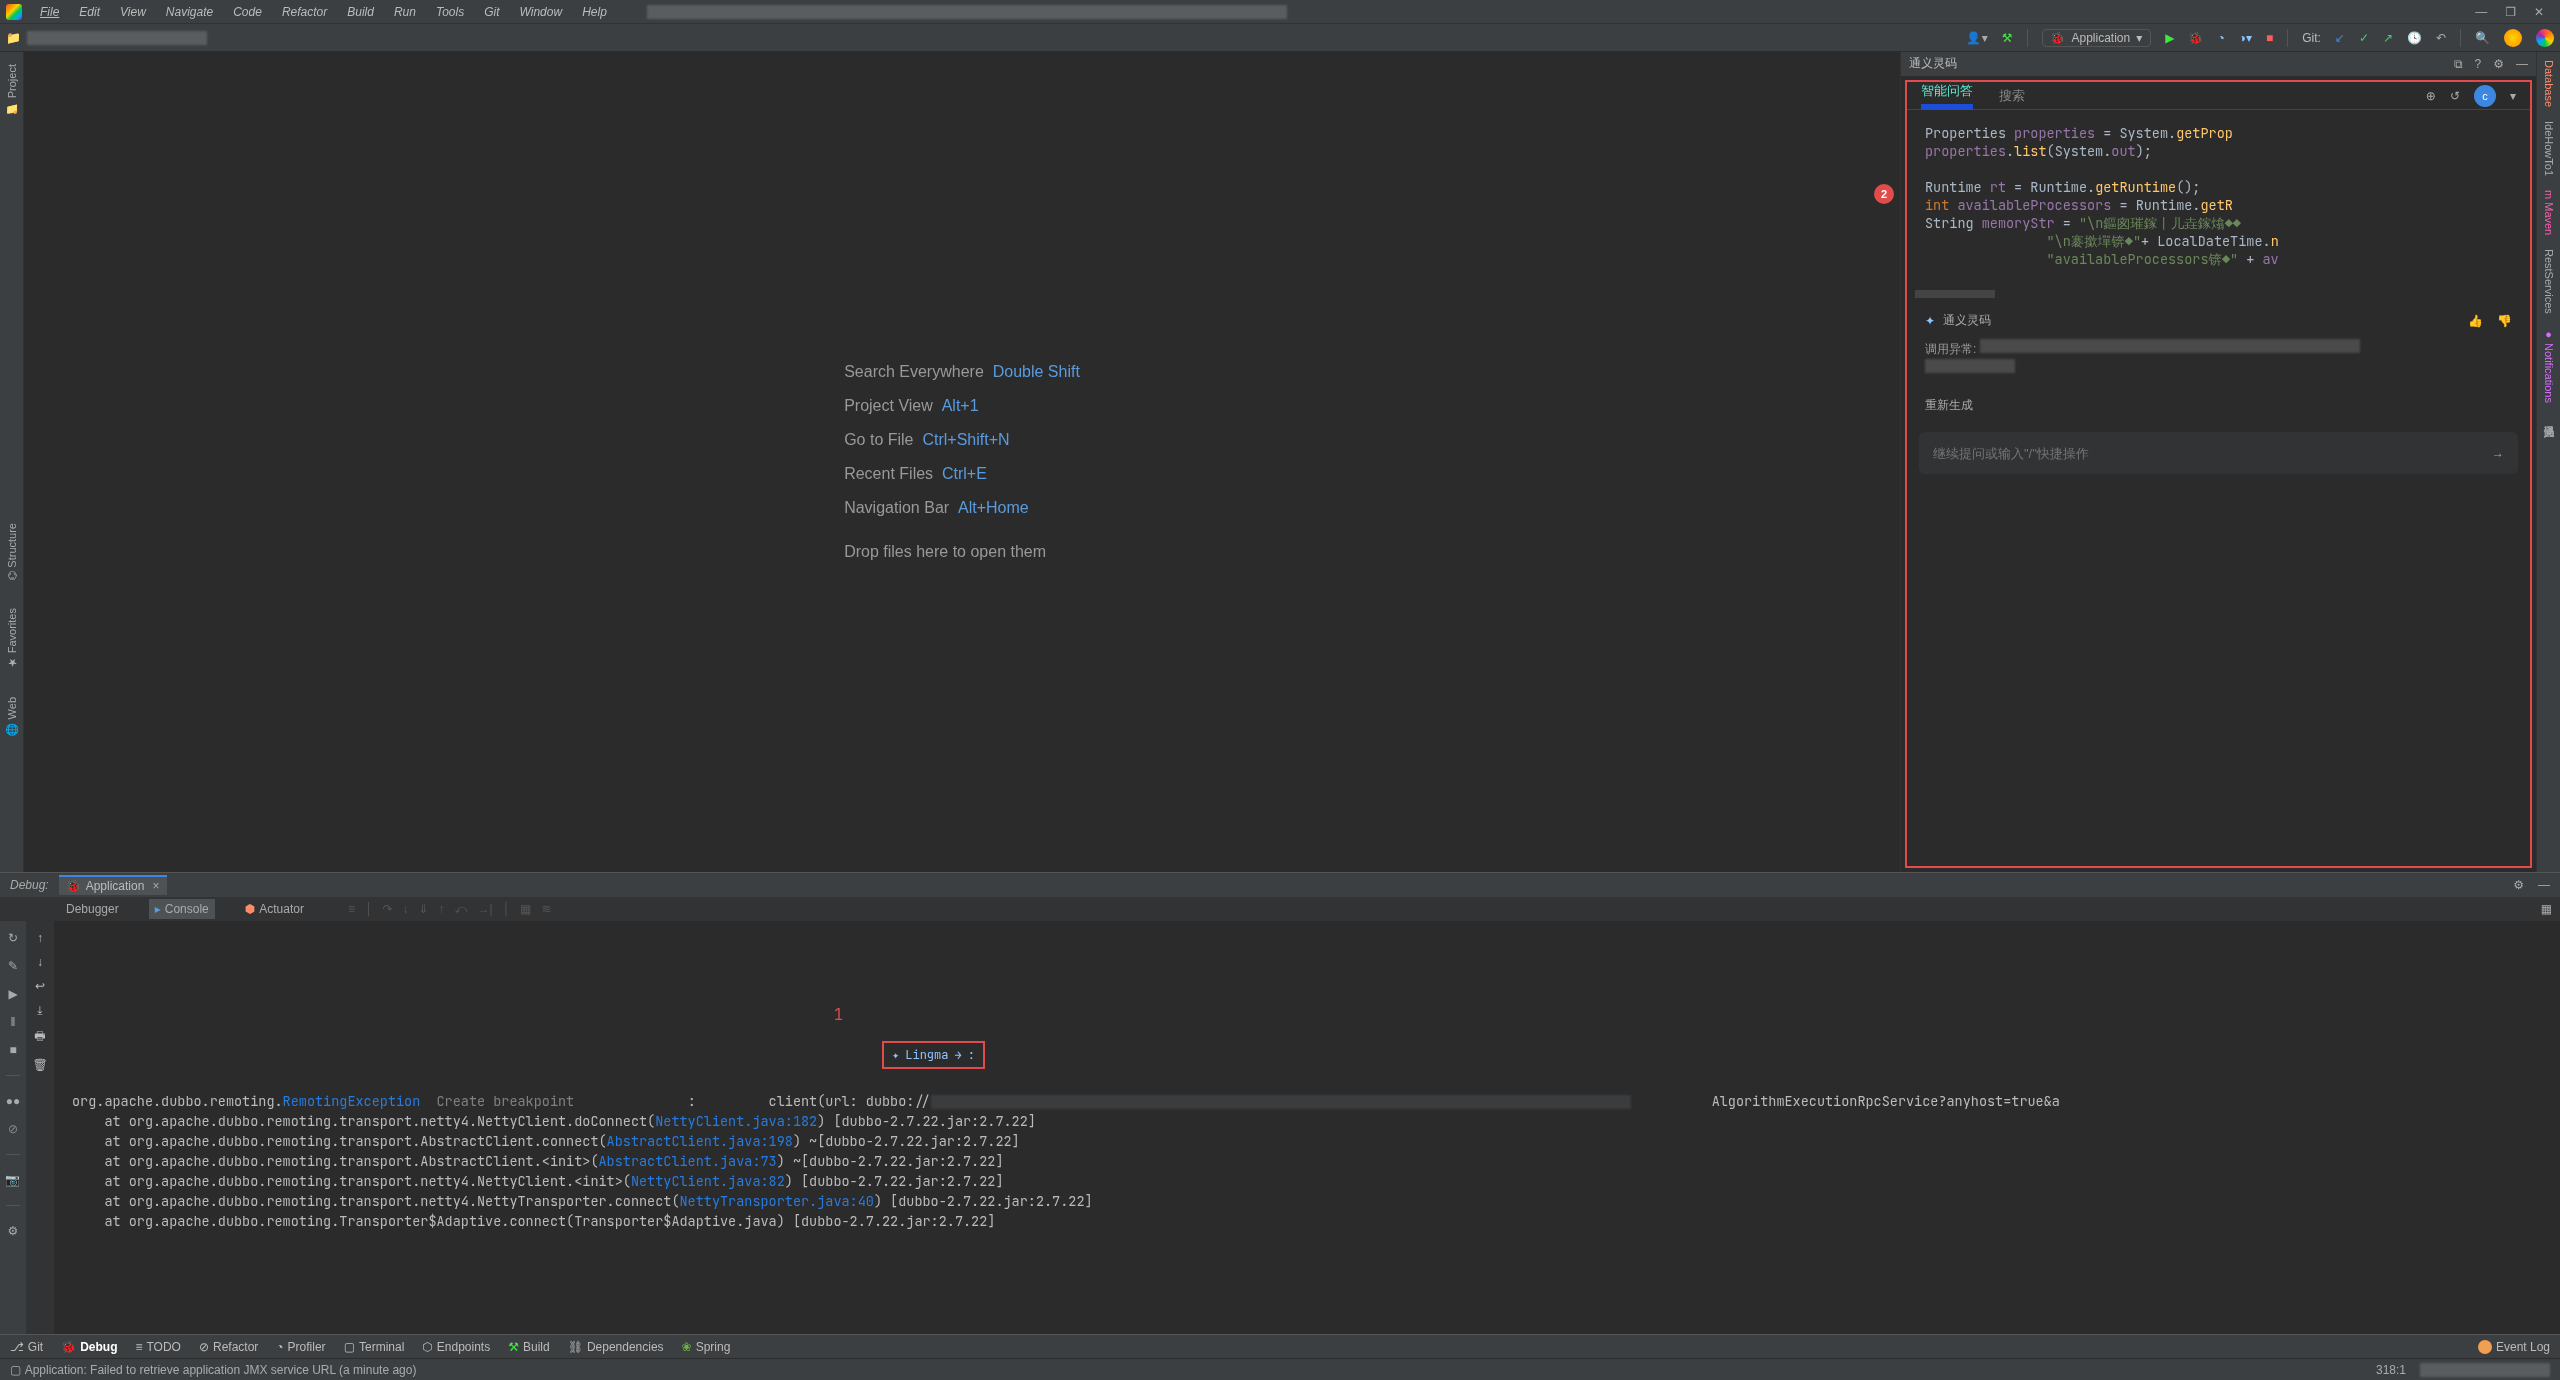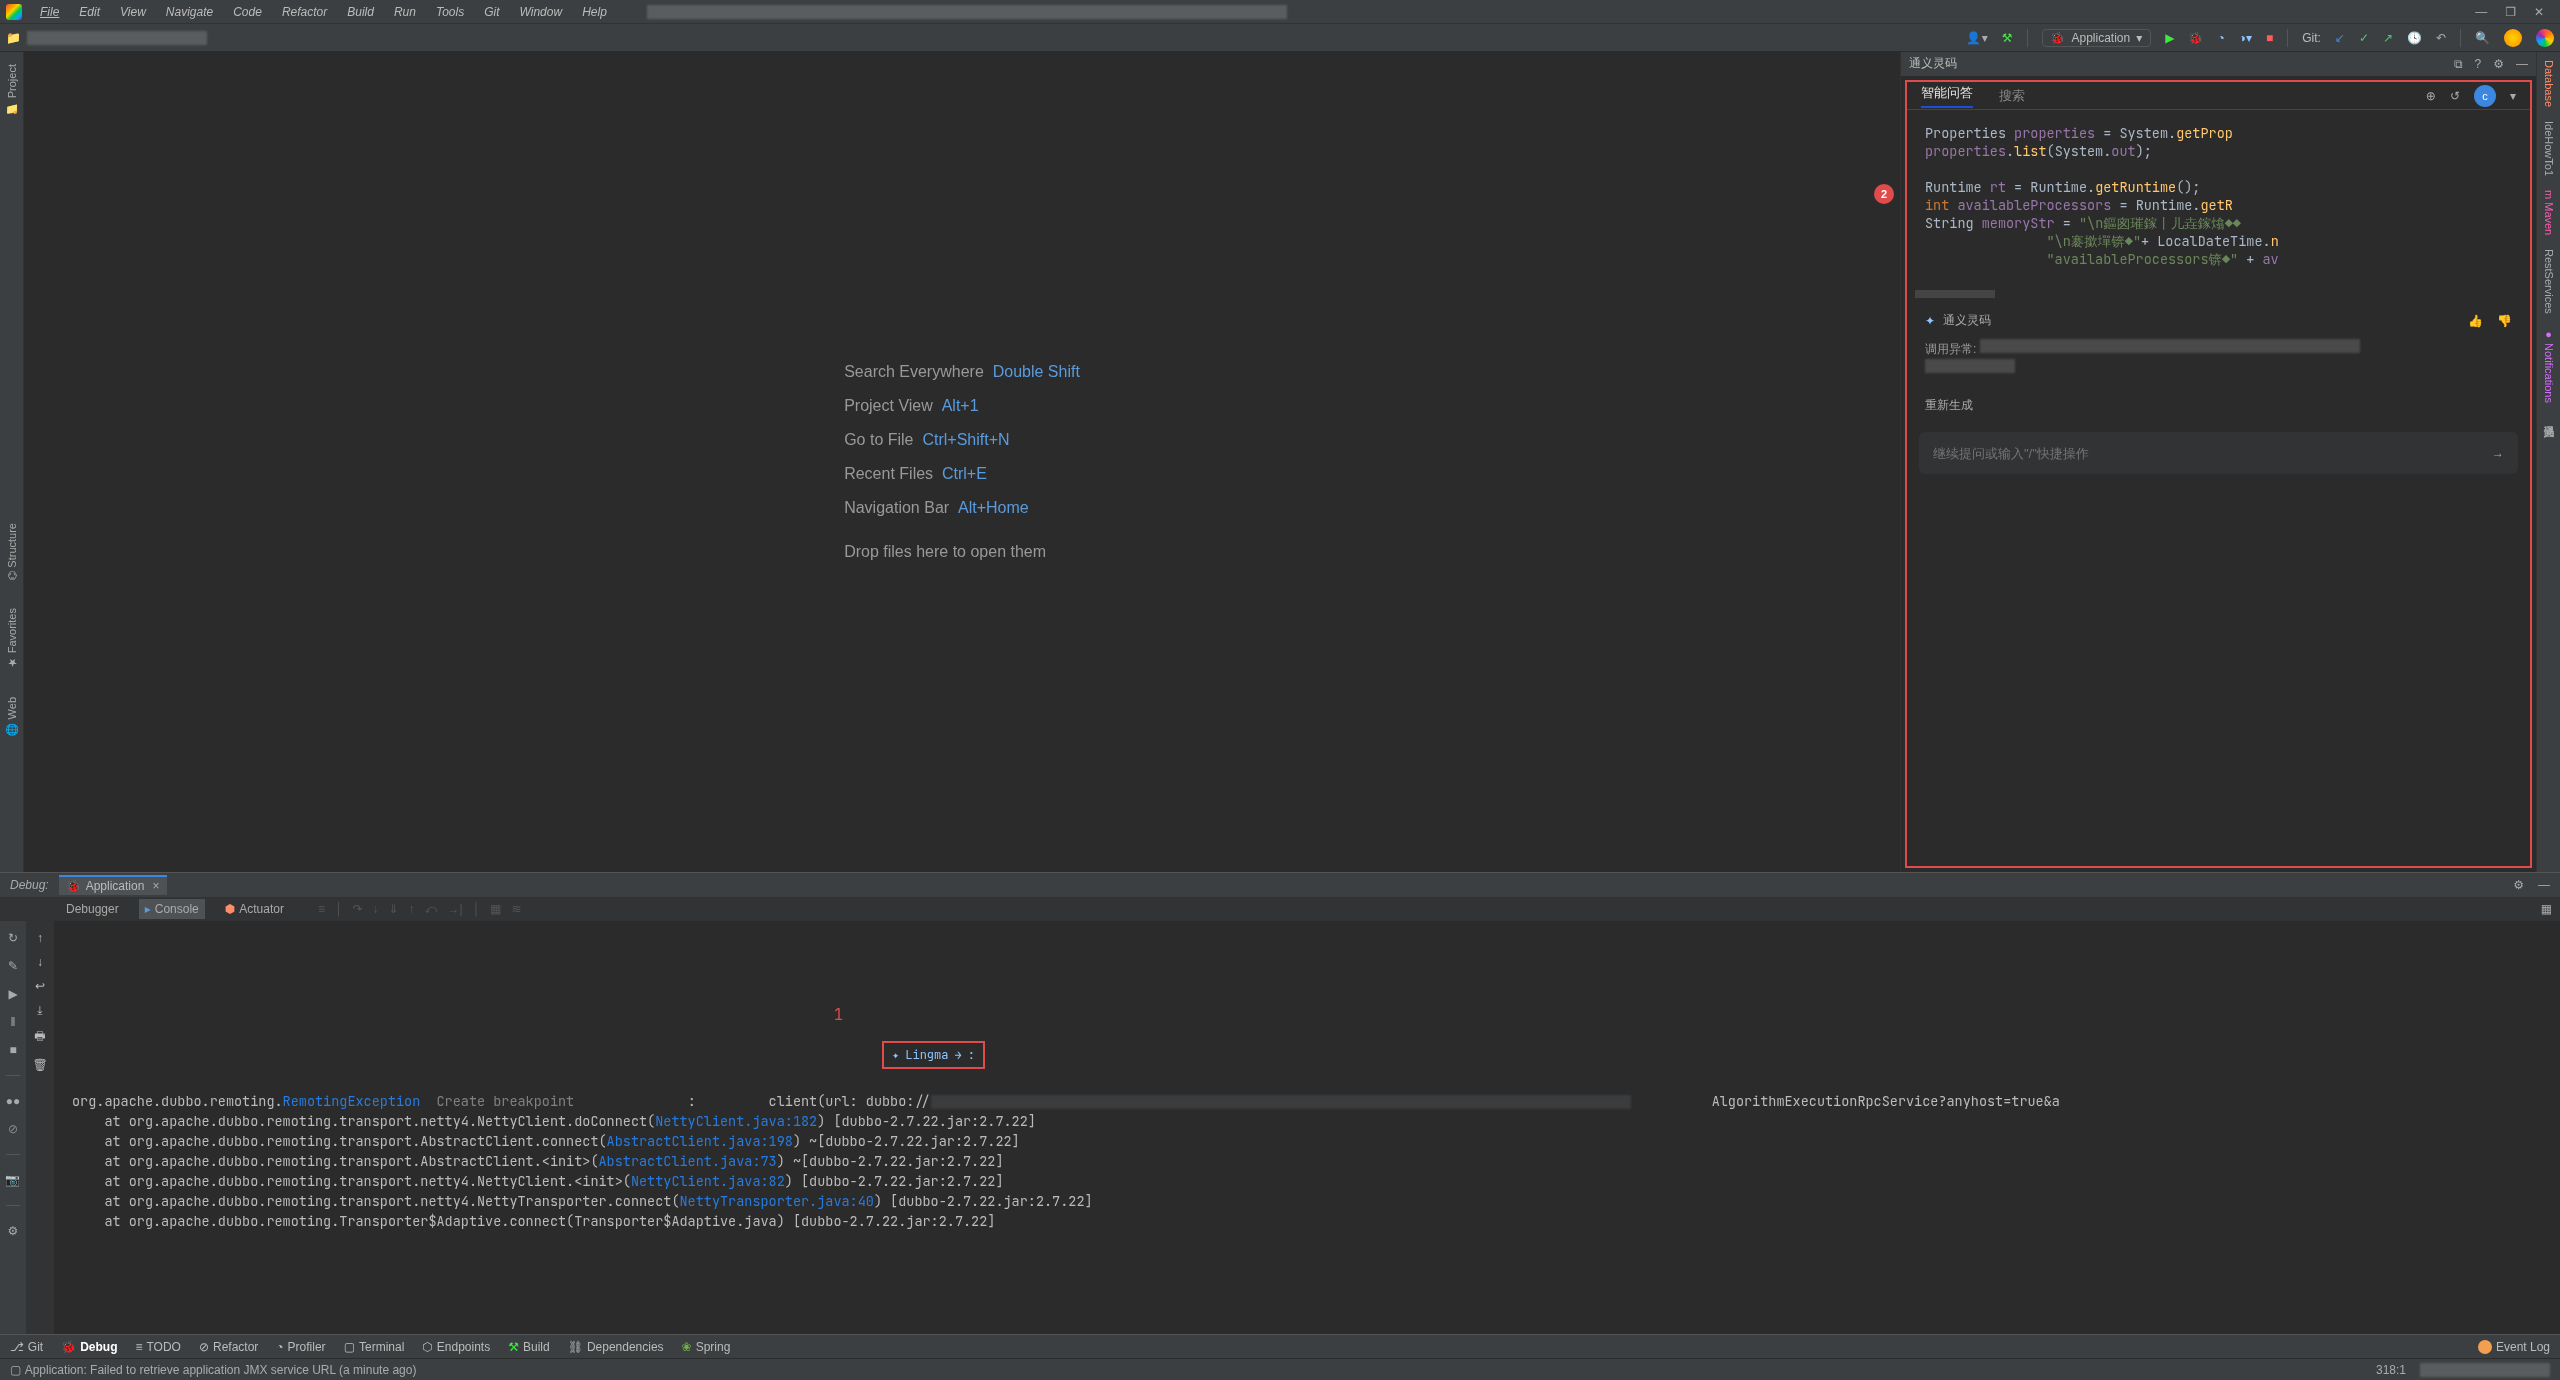--- a/index.html
+++ b/index.html
@@ -157,21 +157,21 @@
 }
 .rp-tabs {
   height:28px;
   display:flex;
   align-items:center;
   padding:0 14px;
   gap:26px;
   border-bottom:1px solid #444;
 }
 .rp-tab { color:#888; cursor:pointer; font-size:13px; }
-.rp-tab.active { color:#e5e5e5; border-bottom:2px solid #1d4ed8; padding-bottom:4px; }
+.rp-tab.active { color:#5eead4; border-bottom:6px solid #1d4ed8; padding-bottom:4px; }
 .rp-tabs .rp-tab-tools { margin-left:auto; display:flex; gap:14px; color:#aaa; align-items:center; }
 .rp-avatar {
   width:22px; height:22px; border-radius:50%;
   background:#3c87e0; color:#fff;
   display:flex; align-items:center; justify-content:center;
   font-size:11px;
 }
 .rp-code {
   padding:14px 18px;
   font-family: "JetBrains Mono","Consolas",monospace;
@@ -255,21 +255,21 @@
   background:#4e5254;
 }
 .debug-tab .bug { color:#3eea3e; }
 .debug-tab .close { color:#aaa; cursor:pointer; margin-left:4px; }
 .debug-hdr .dh-tools { margin-left:auto; display:flex; gap:14px; color:#aaa; }
 
 .debug-tabs2 {
   height:24px;
   display:flex; align-items:center;
   padding-left:60px;
-  gap:14px;
+  gap:24px;
   border-bottom:1px solid #323232;
   background:#313335;
 }
 .dt2 { color:#aaa; cursor:pointer; font-size:12px; display:flex; align-items:center; gap:4px; padding:3px 6px;}
 .dt2.active { background:#4e5254; }
 .dt2-tools { display:flex; gap:10px; color:#555; margin-left:14px; }
 .dt2-tools span { cursor:pointer; }
 .dt2-right { margin-left:auto; margin-right:8px; color:#aaa; cursor:pointer; }
 
 .debug-body { flex:1; display:flex; min-height:0; }

